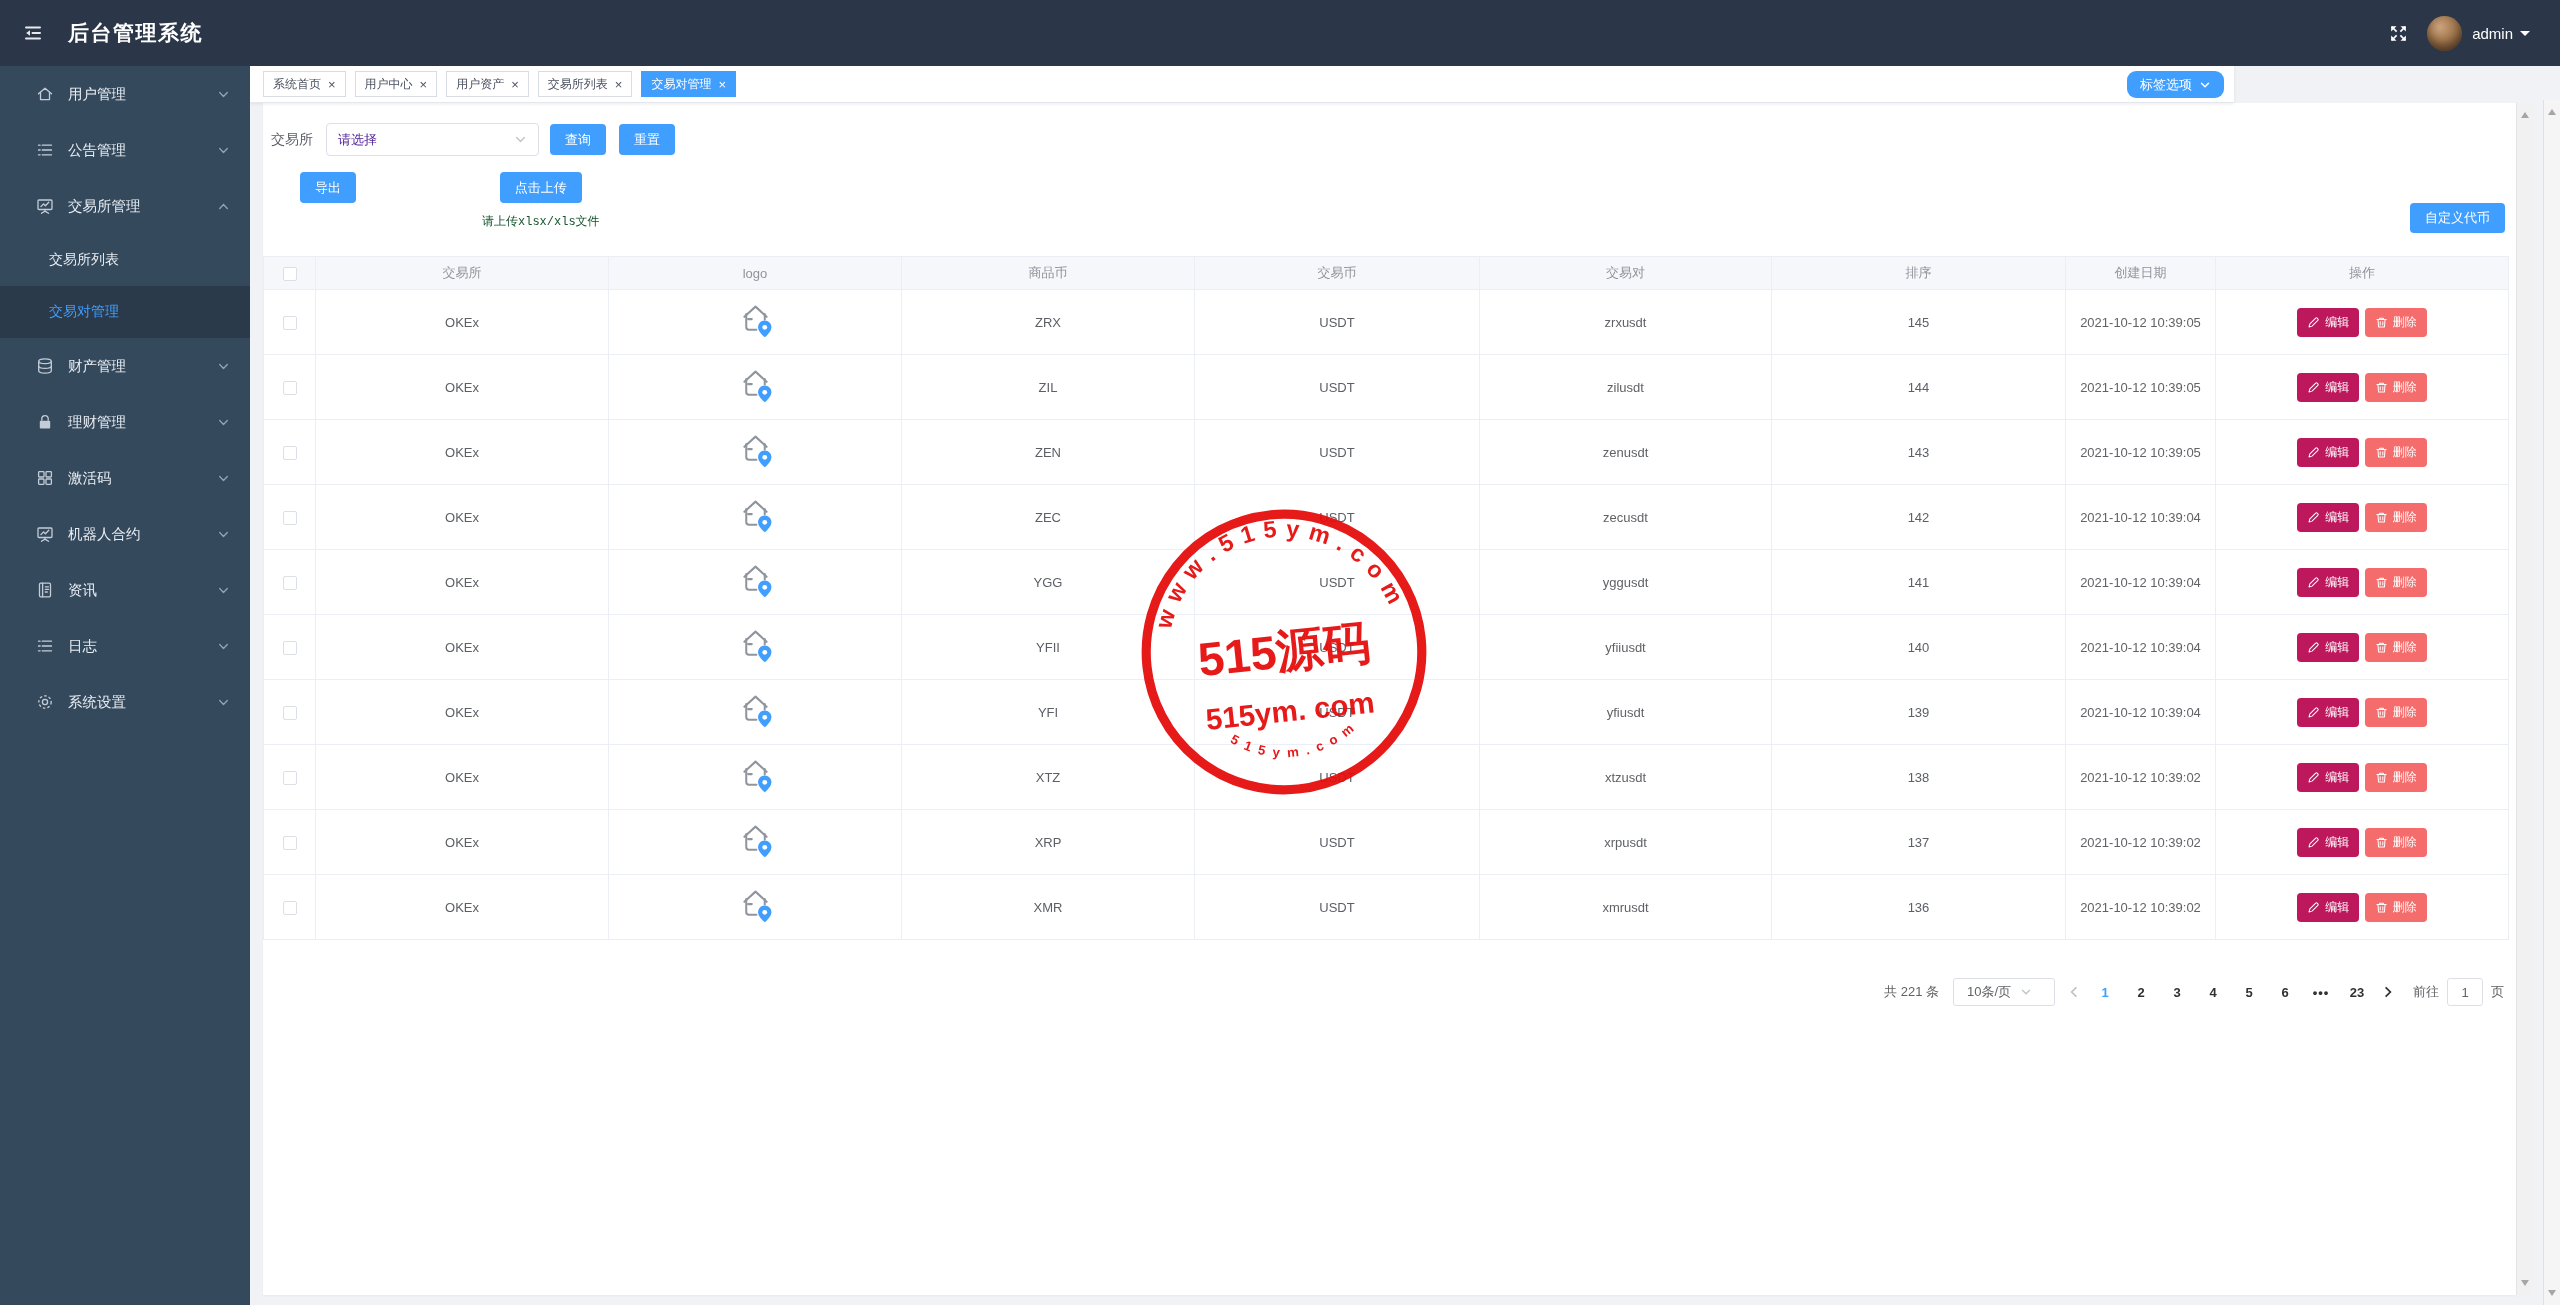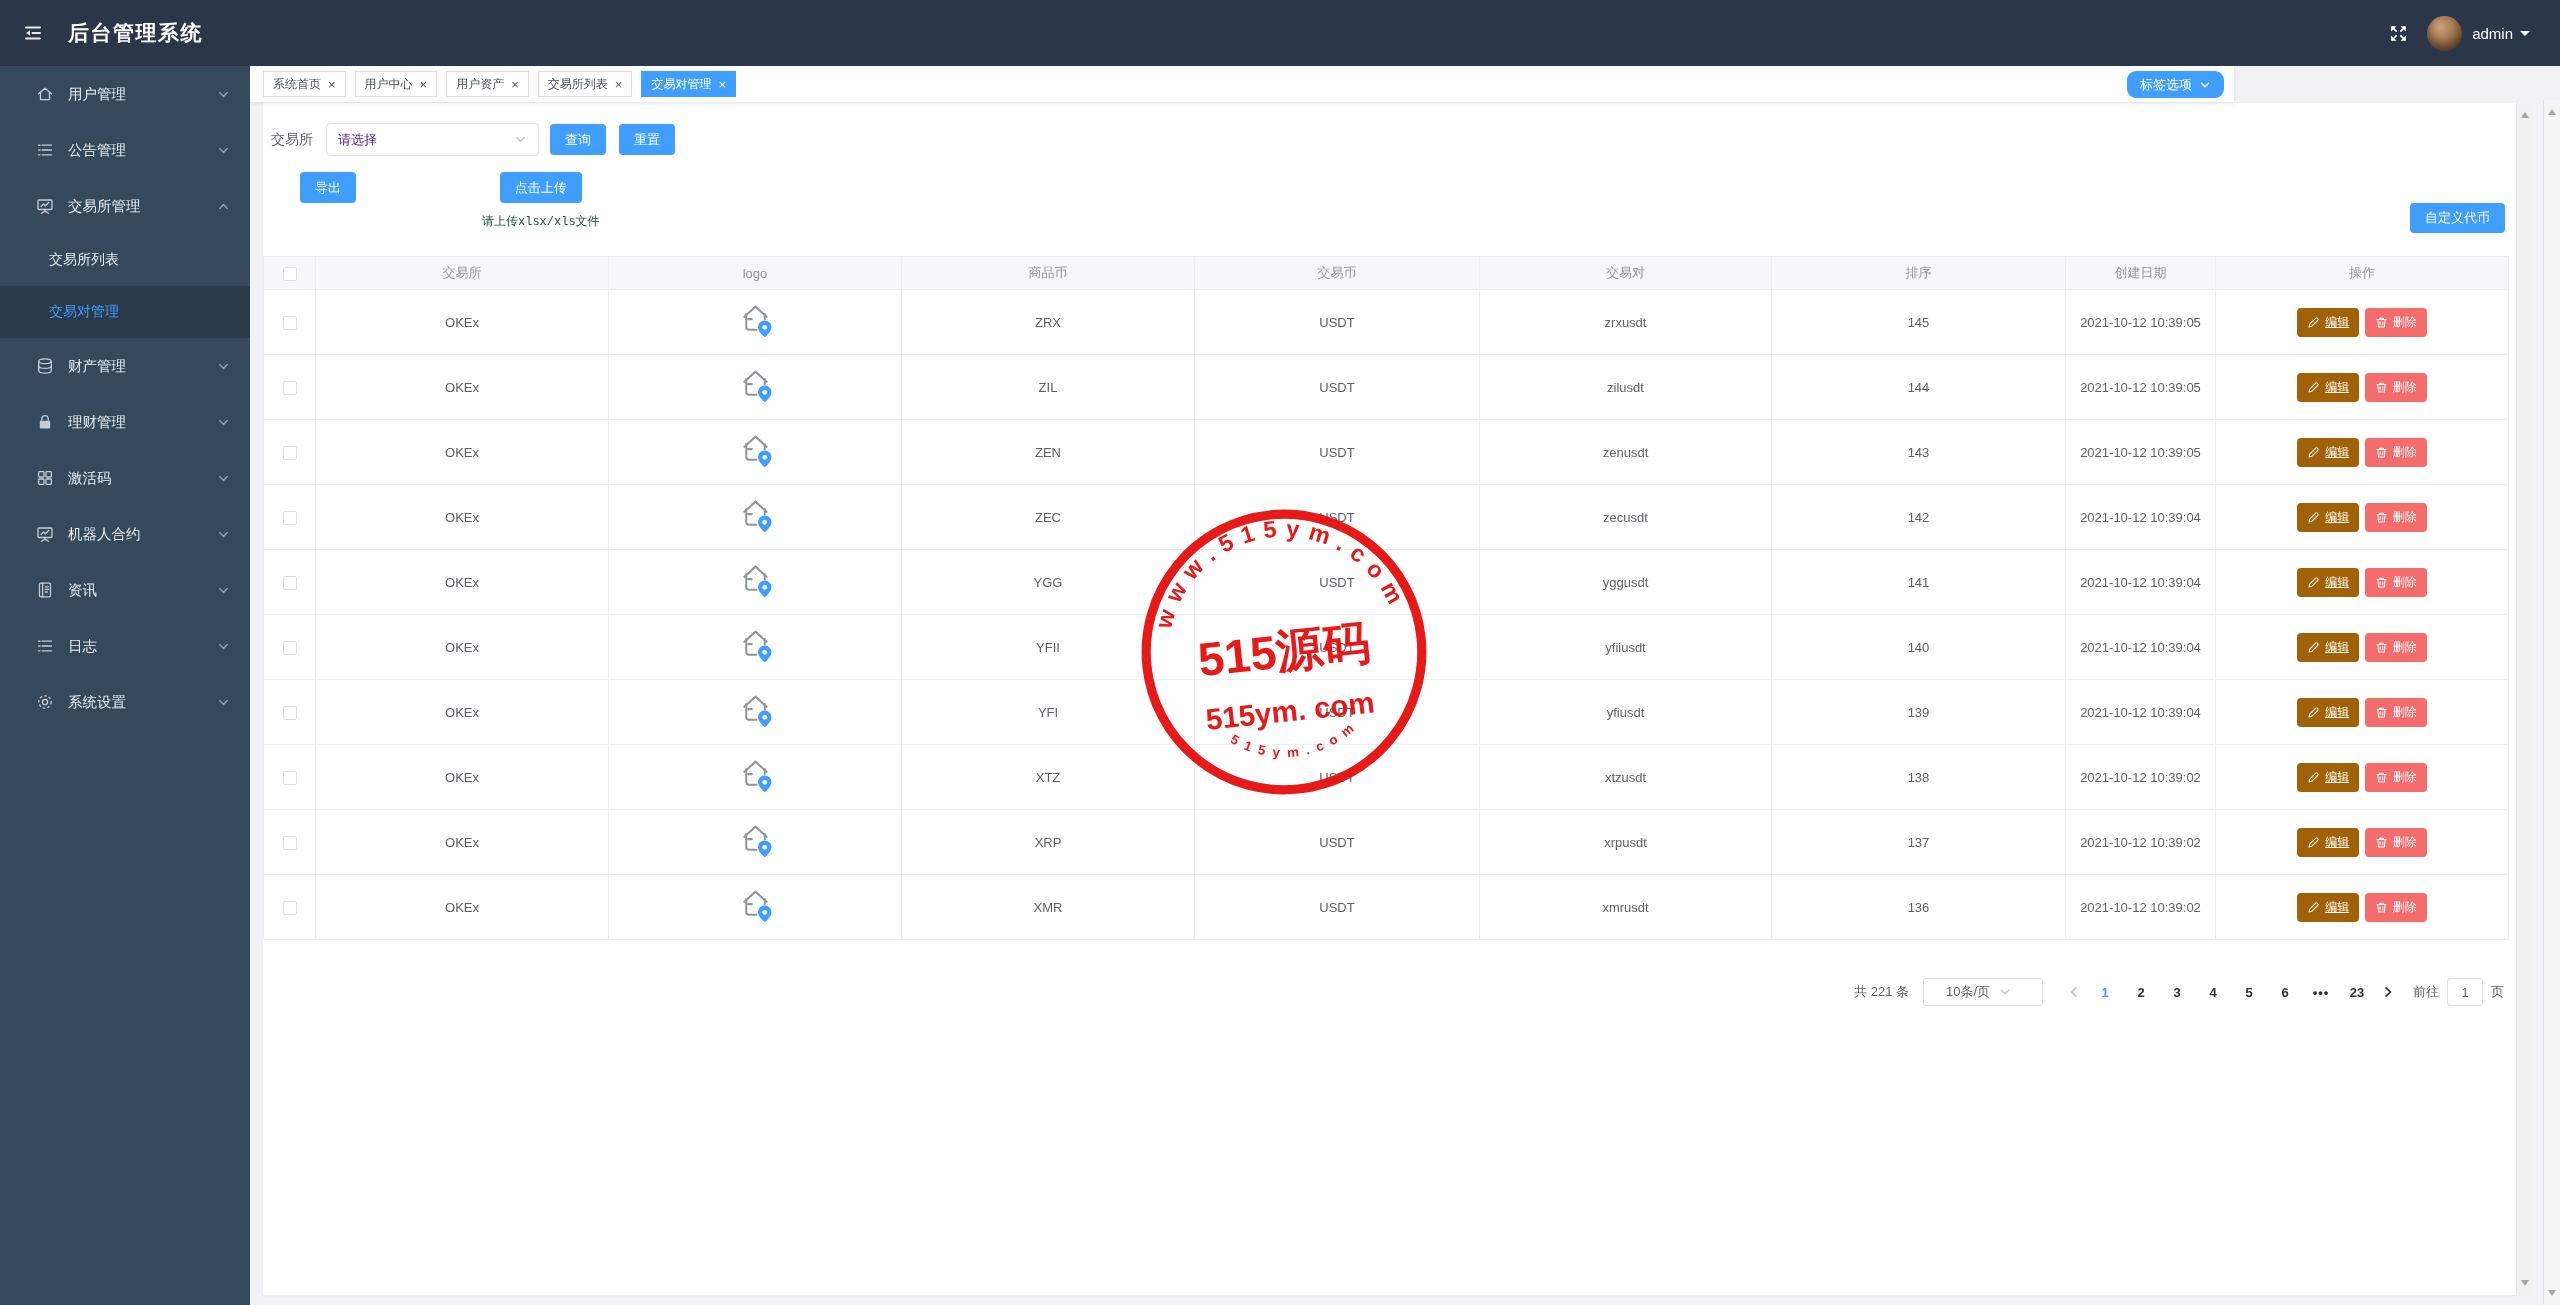--- a/index.html
+++ b/index.html
@@ -70,29 +70,29 @@
   .data-tbl th { height:33px; background:#f6f7fa; color:#909399; font-weight:400; font-size:13px;
     border:1px solid #ebeef5; text-align:center; }
   .data-tbl td { height:65px; border:1px solid #ebeef5; text-align:center; background:#fff; }
   .coin-txt, .exch-txt { font-weight:500; color:#5c6066; }
   .cb { width:14px; height:14px; border:1px solid #dcdfe6; border-radius:2px; background:#fff;
     display:inline-block; vertical-align:middle; cursor:pointer; }
   .logo-ph { display:inline-flex; }
   .btn-sm { height:29px; border:none; border-radius:4px; font-size:12px; color:#fff; cursor:pointer;
     display:inline-flex; align-items:center; padding:0 10px; }
   .btn-sm .bi { display:inline-flex; margin-right:5px; }
-  .btn-edit { background:#a16207; margin-right:2px;text-decoration:underline; }
+  .btn-edit { background:#be185d; margin-right:2px; }
   .btn-del { background:#f56c6c; }
 
   
   .pagi { display:flex; align-items:center; justify-content:flex-end; margin:38px 12px 0 0;
     font-size:13px; color:#606266; }
   .pg-total { margin-right:14px; }
-  .size-select { width:120px; height:28px; border:1px solid #dcdfe6; border-radius:3px; background:#fff;
-    display:flex; align-items:center; justify-content:center; cursor:pointer; margin-right:18px; }
+  .size-select { width:102px; height:28px; border:1px solid #dcdfe6; border-radius:3px; background:#fff;
+    display:flex; align-items:center; justify-content:center; cursor:pointer; margin-right:6px; }
   .size-select span { margin-right:9px; }
   .pg-arrow { display:inline-flex; margin:0 6px; cursor:pointer; color:#303133; }
   .pg-arrow.prev { color:#c0c4cc; }
   .pg-num { min-width:28px; text-align:center; font-weight:600; color:#303133; cursor:pointer; margin:0 4px; }
   .pg-num.active { color:#409EFF; }
   .pg-num.dots { letter-spacing:1px; font-weight:700; }
   .goto-label { margin-left:12px; margin-right:8px; }
   .goto-input { width:36px; height:28px; border:1px solid #dcdfe6; border-radius:3px; text-align:center;
     font-size:13px; color:#606266; outline:none; font-family:inherit; }
   .goto-suffix { margin-left:8px; }

